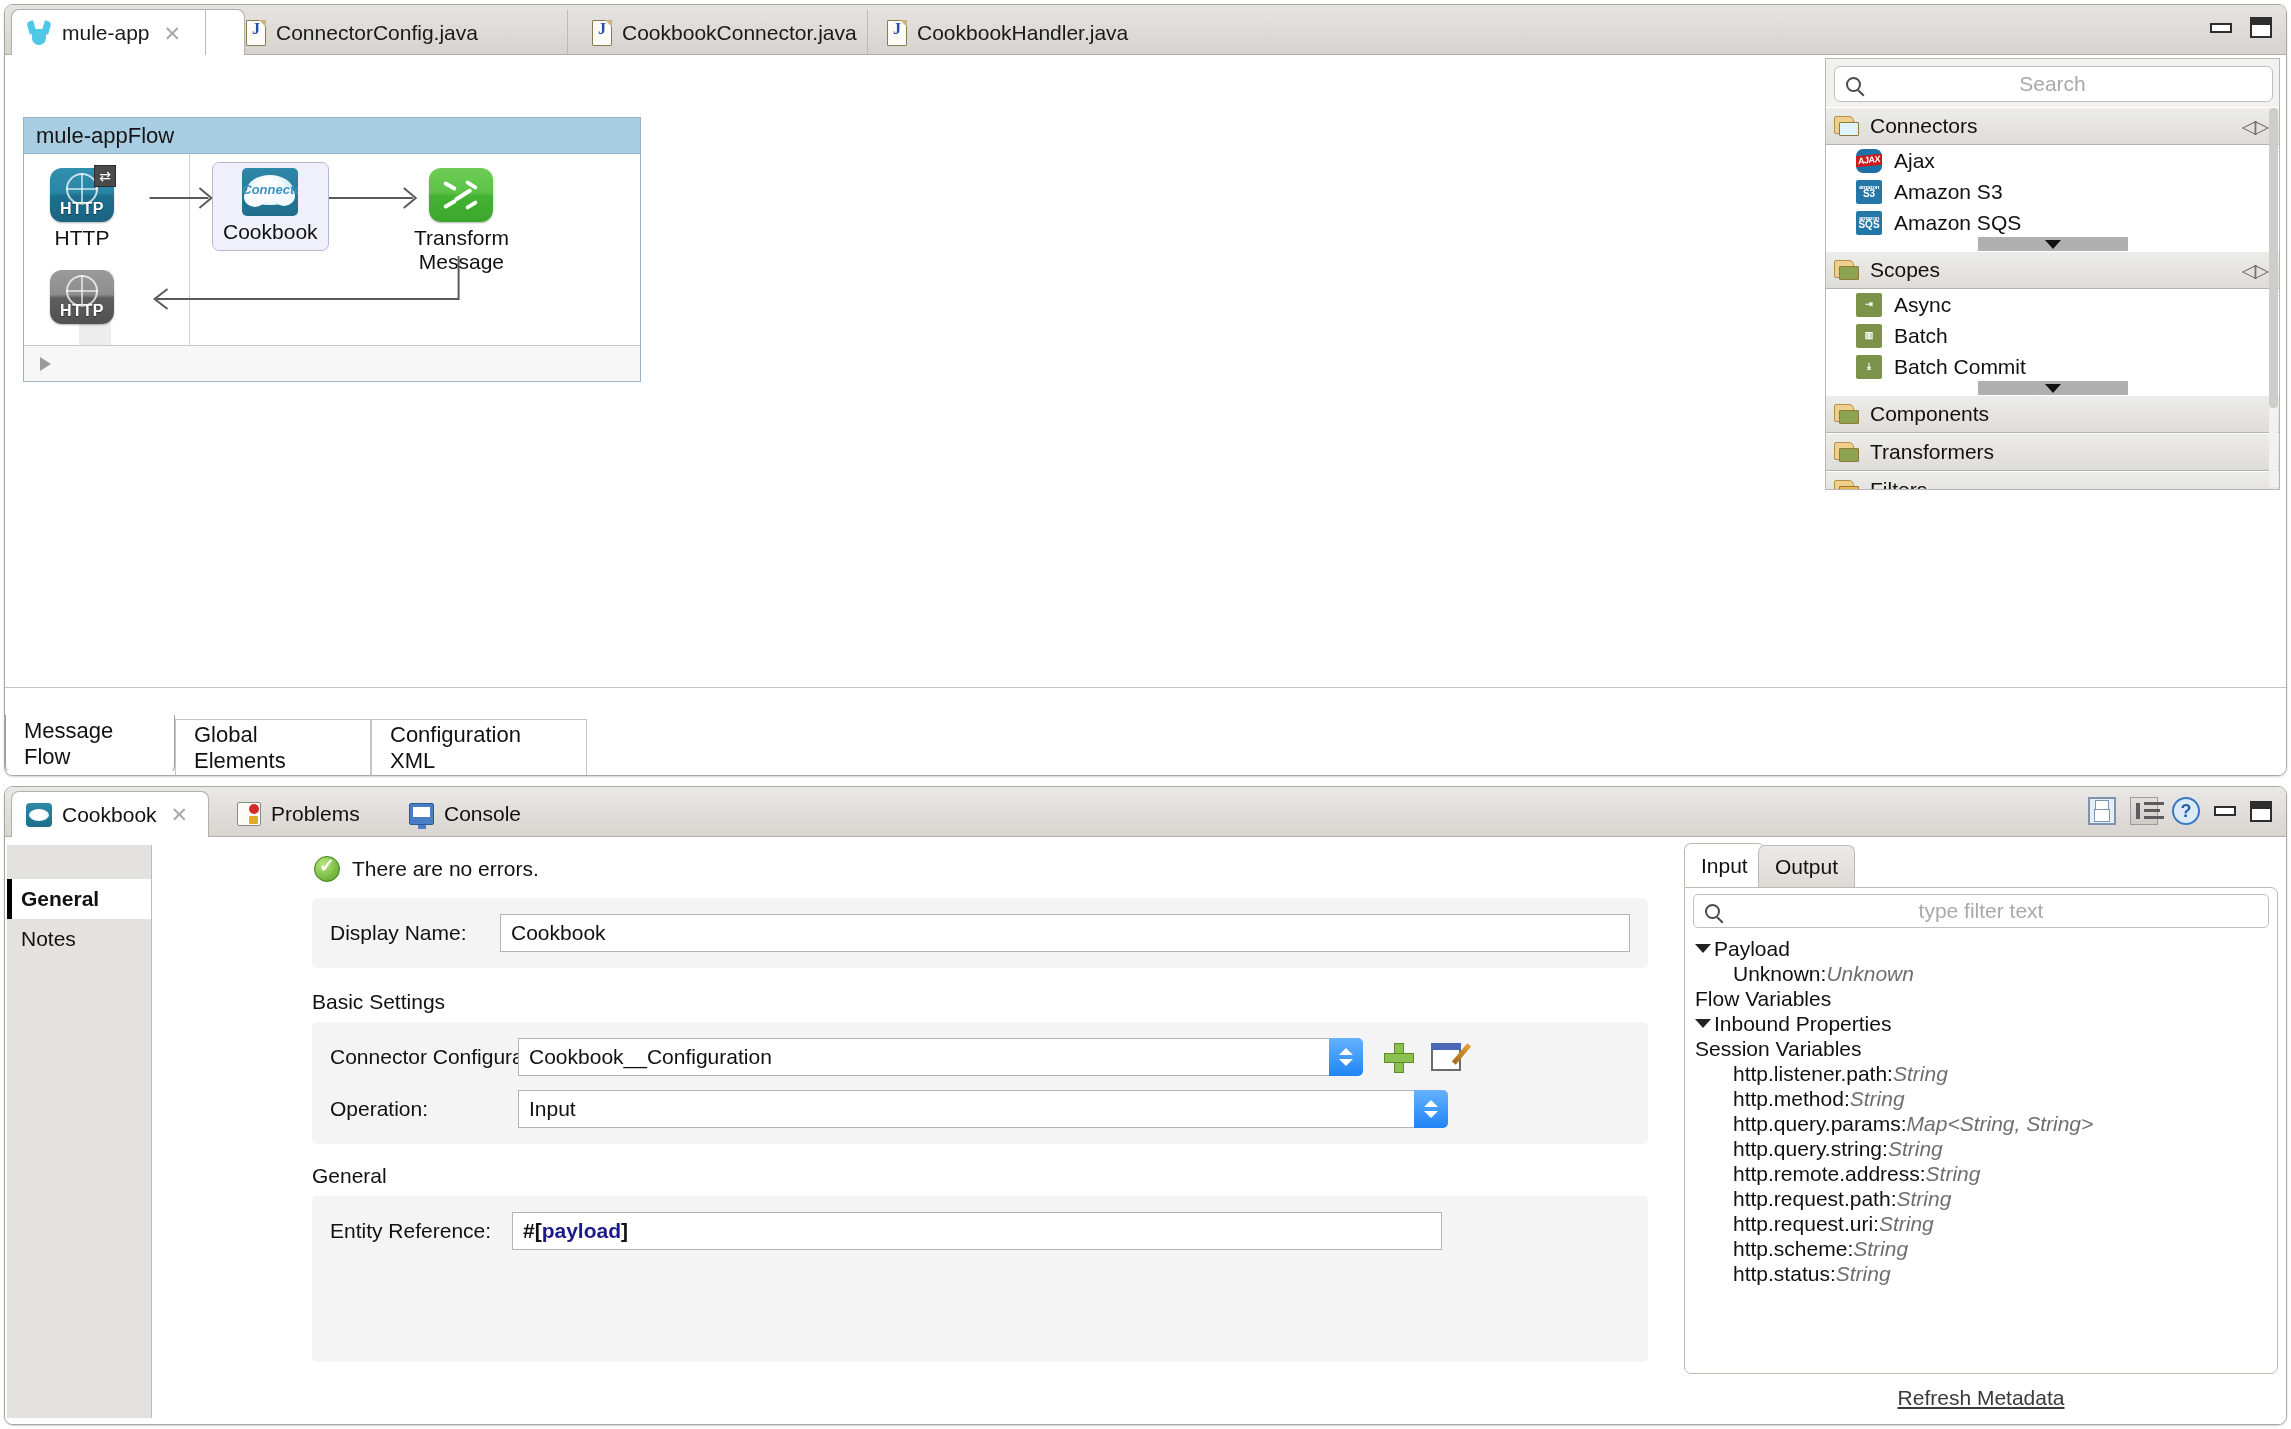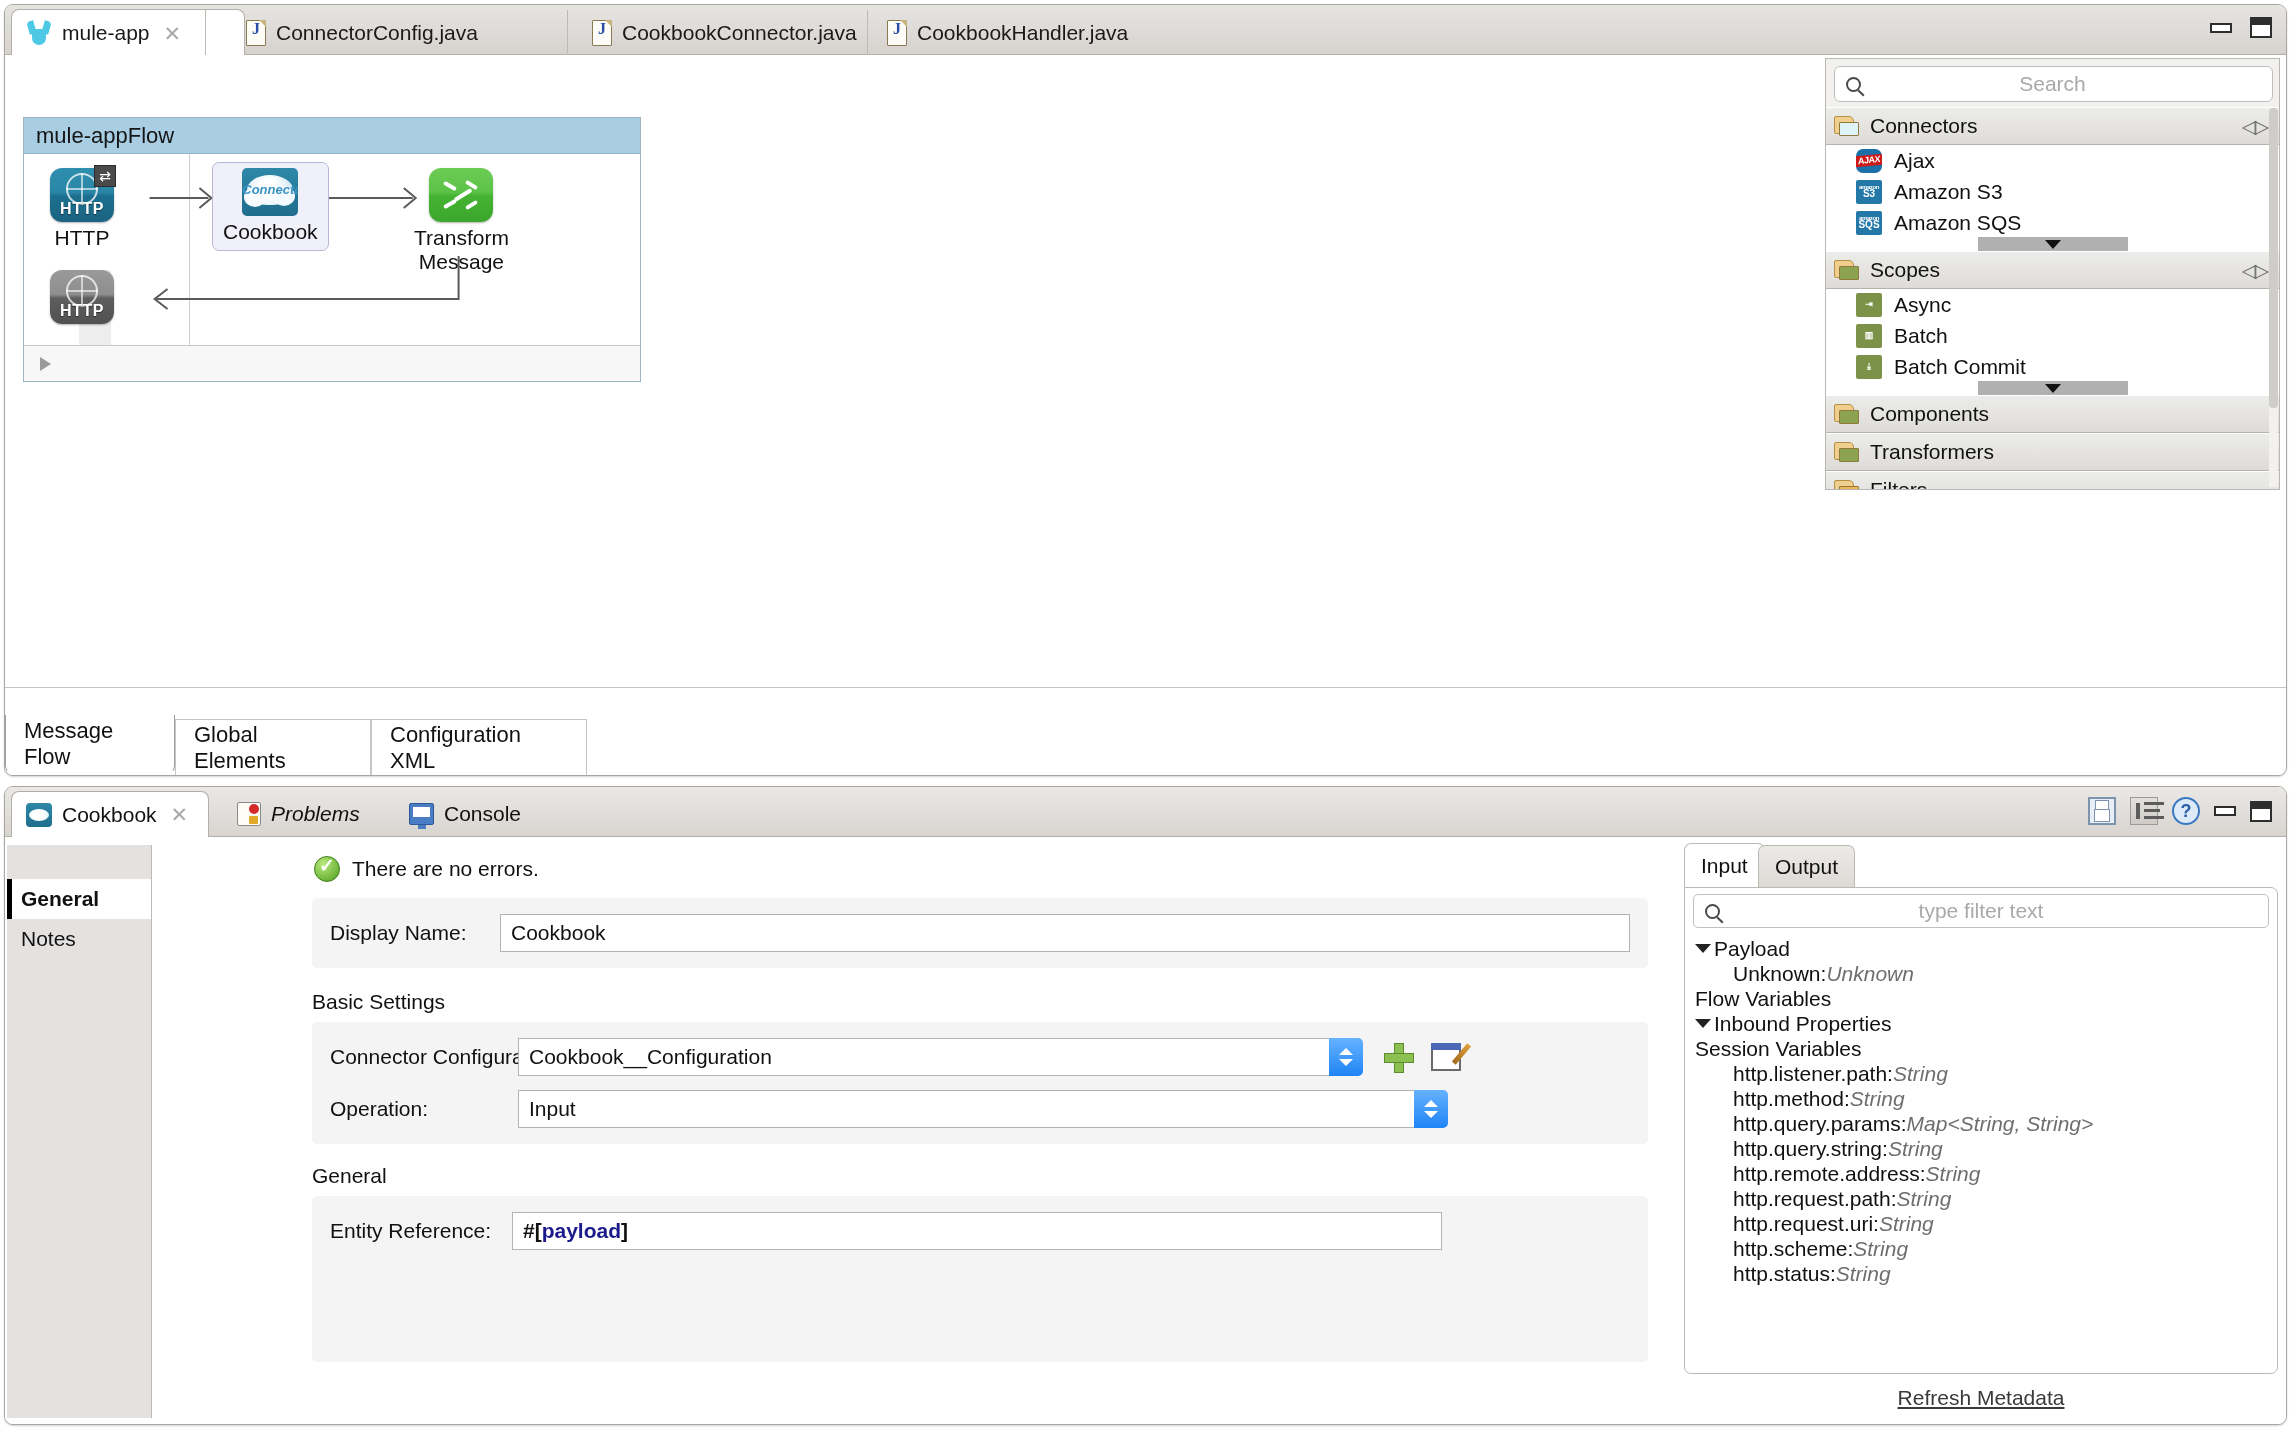--- a/index.html
+++ b/index.html
@@ -623,21 +623,21 @@
 </div>
 
 <div id="props">
 
   <div id="props-tabstrip">
     <div class="ptab active" style="left:6px;width:198px;">
       <span class="cb-ico"></span>
       <span>Cookbook</span>
       <span class="tab-close">✕</span>
     </div>
-    <div class="ptab" style="left:218px;font-style:italic;">
+    <div class="ptab" style="left:218px;">
       <span class="prob-ico">
           <i class="dot"></i>
           <i class="lock"></i>
         </span>
       <span>Problems</span>
     </div>
     <div class="ptab" style="left:390px;">
       <span class="cons-ico"></span>
       <span>Console</span>
     </div>

